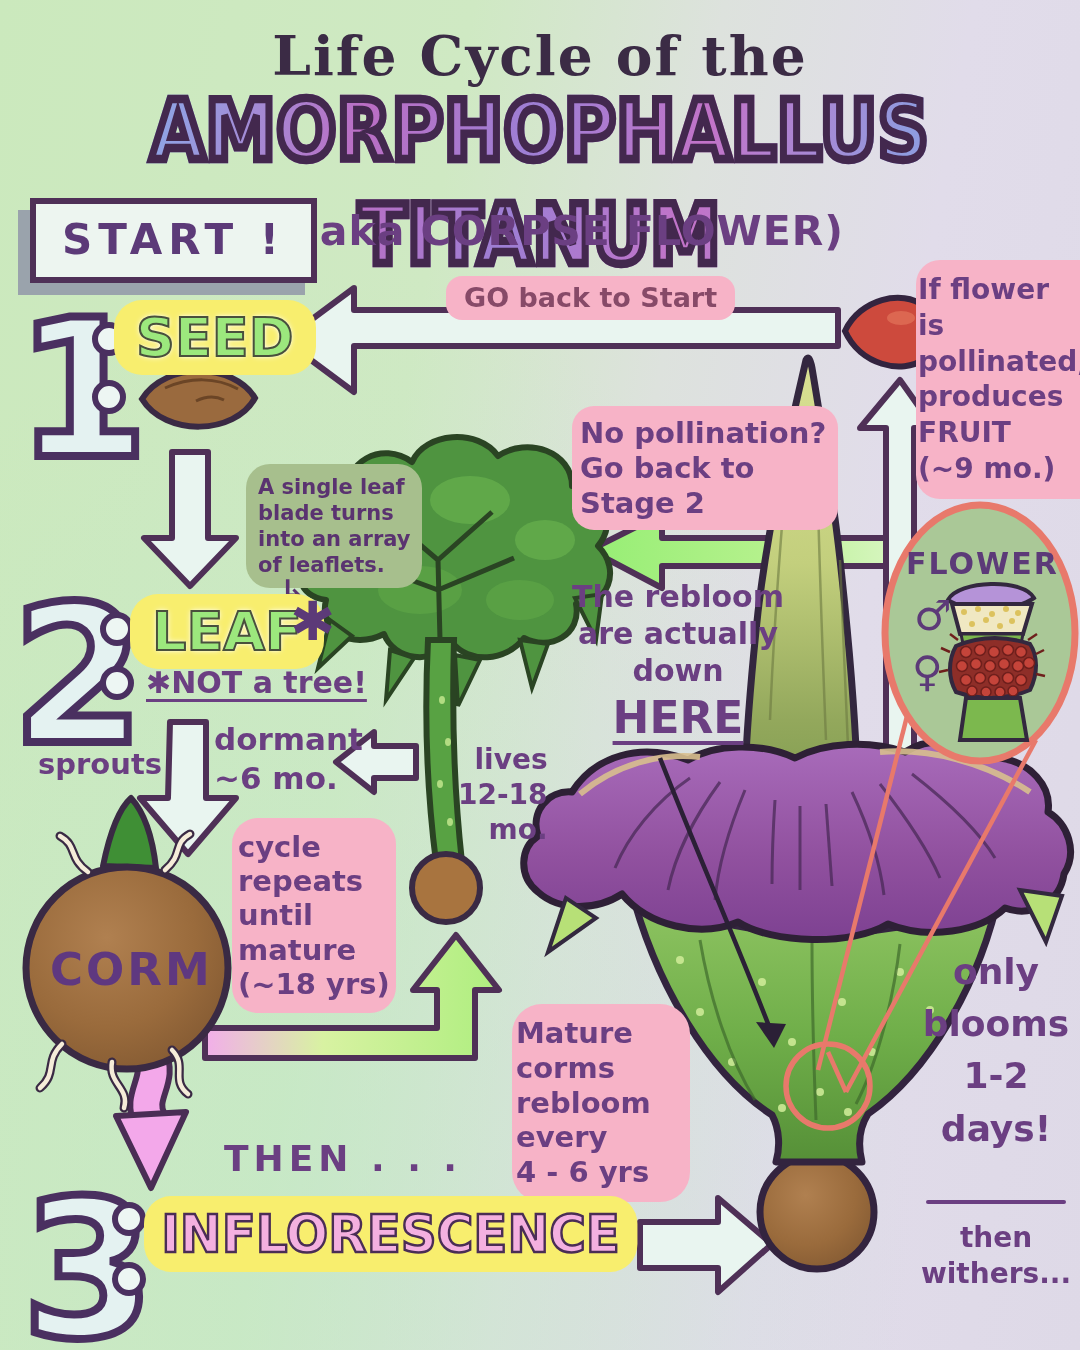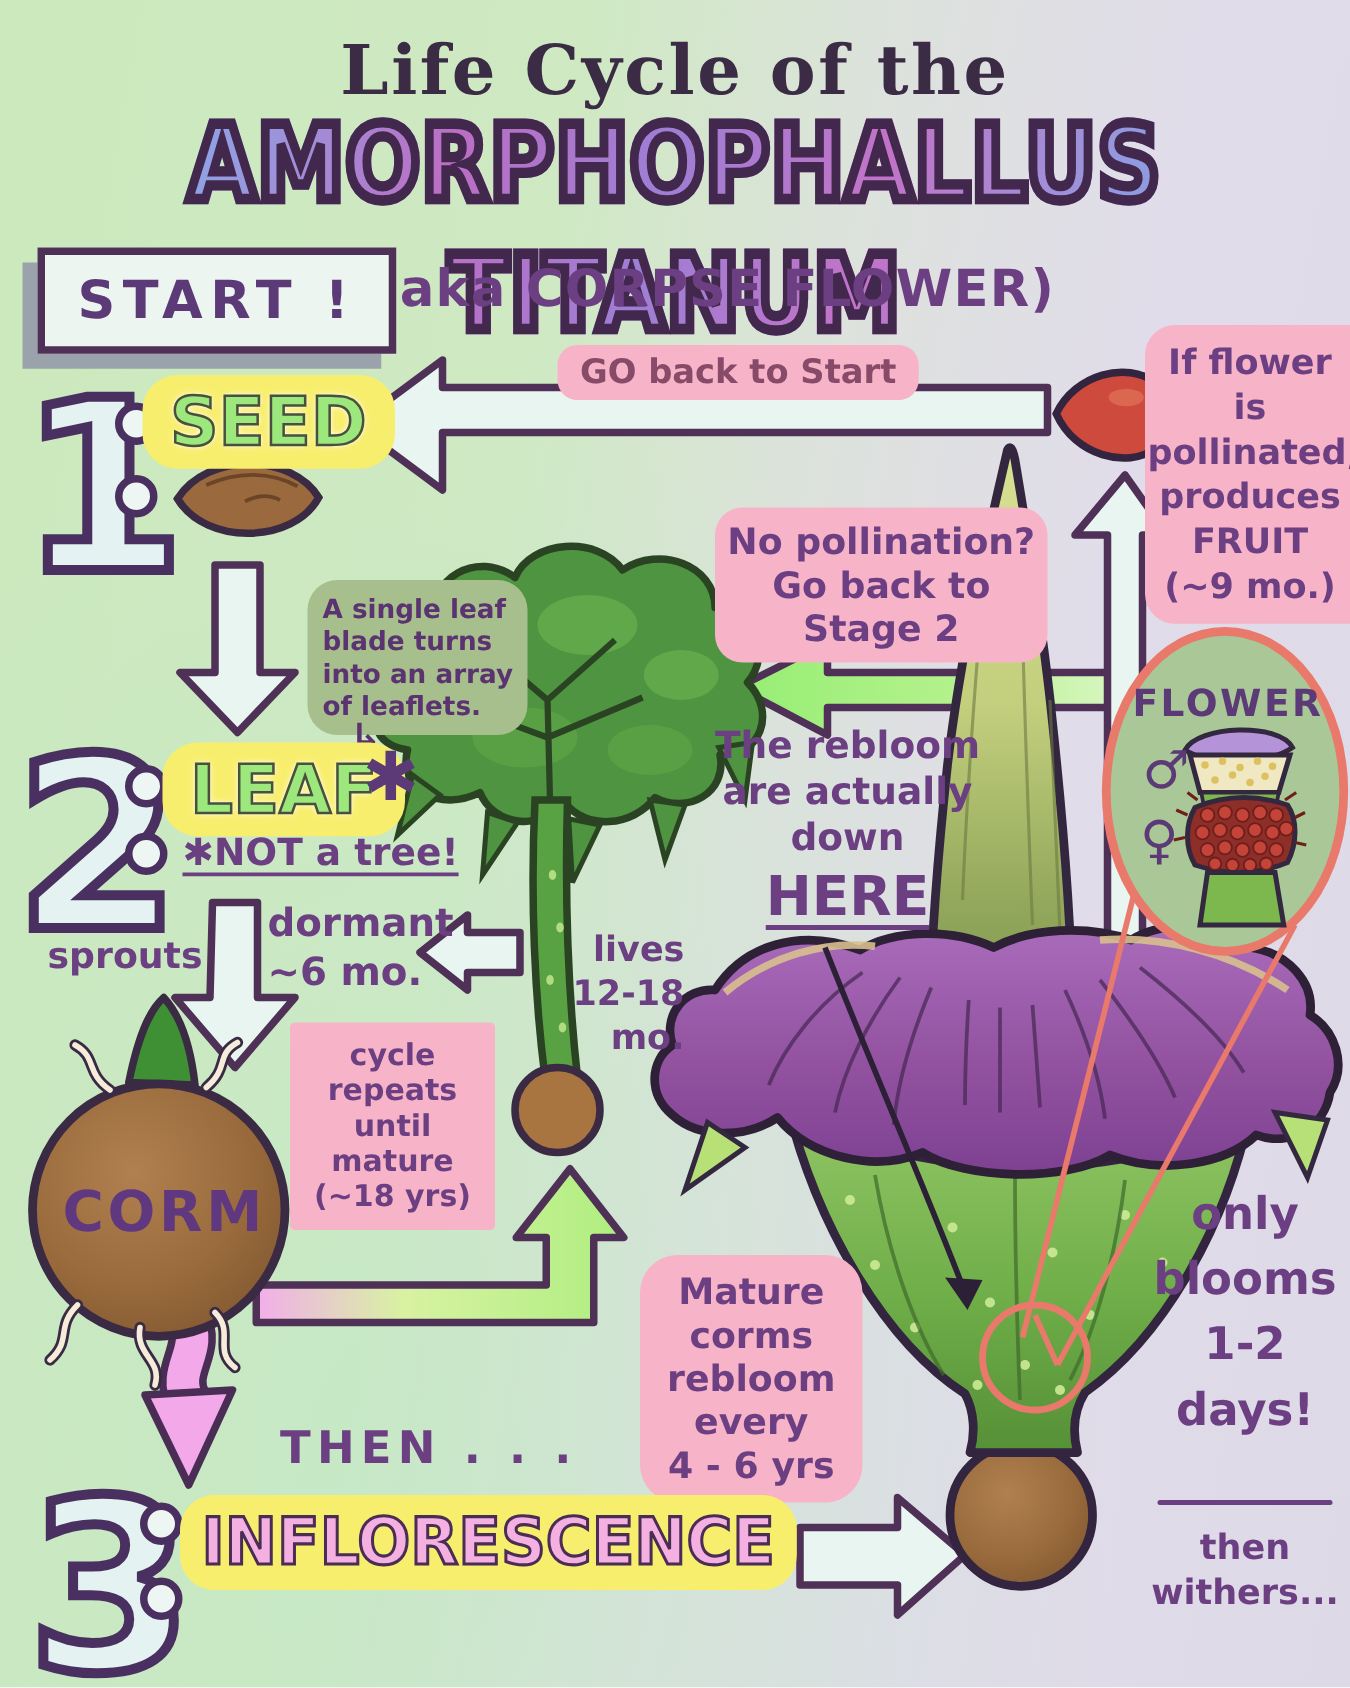--- a/index.html
+++ b/index.html
@@ -3,21 +3,21 @@
 <meta charset="utf-8">
 <style>
   html,body{margin:0;padding:0;}
   body{font-family:"DejaVu Sans","Liberation Sans",sans-serif;}
   #canvas{position:relative;width:1080px;height:1350px;overflow:hidden;
     background:
       radial-gradient(ellipse at 30% 88%, rgba(190,232,200,.5), rgba(190,232,200,0) 55%),
       linear-gradient(100deg,#cbe9bd 0%,#cfe9c3 36%,#dde2dd 55%,#e1dcea 74%,#ded9e7 100%);}
   svg{position:absolute;left:0;top:0;z-index:1;}
   .lbl{position:absolute;font-weight:700;color:#6b3f82;white-space:pre-line;z-index:2;line-height:1.25;}
-  .pink{background:#f7b3c7;border-radius:22px;text-align:center;}
+  .pink{background:#f7b3c7;border-radius:22px;text-align:left;}
   .sage{background:#a7bf8d;border-radius:24px;}
   .pill{background:#f8ee6e;border-radius:28px;z-index:2;position:absolute;}
   #pre-title{left:0;right:0;top:22px;text-align:center;font-family:"DejaVu Serif","Liberation Serif",serif;
     font-size:55px;font-weight:600;color:#3b2b45;letter-spacing:2px;}
   #main-title{left:0;right:0;top:80px;text-align:center;font-size:70px;font-weight:800;letter-spacing:1px;
     transform:scaleY(1.18);transform-origin:top center;
     background:linear-gradient(105deg,#b06cc8 0%,#8fa3e4 15%,#bb6ec4 33%,#9d7fd4 48%,#c273c8 64%,#8f9ce0 82%,#b06cc8 100%);
     -webkit-background-clip:text;background-clip:text;color:transparent;-webkit-text-stroke:7px #43284e;}
   #start-badge{left:30px;top:198px;padding:10px 26px;border:6px solid #4f3057;background:#edf5f0;
     box-shadow:-12px 12px 0 #9aa3ac;font-size:42px;letter-spacing:6px;color:#5c3a78;font-weight:800;}
@@ -33,21 +33,21 @@
   #not-a-tree{left:146px;top:664px;font-size:30px;text-decoration:underline;text-underline-offset:6px;text-decoration-thickness:3px;}
   #go-back{left:446px;top:276px;font-size:27px;padding:5px 18px;color:#874a68;border-radius:16px;}
   #fruit-note{left:916px;top:260px;width:164px;font-size:28px;line-height:1.28;padding:12px 2px;border-radius:24px 0 0 24px;}
   #no-pollination{left:572px;top:406px;width:250px;font-size:29px;line-height:1.2;padding:10px 8px;}
   #blade-note{left:246px;top:464px;font-size:21px;line-height:1.24;padding:10px 12px;color:#5a3370;}
   #blade-arrow{left:280px;top:572px;font-size:30px;color:#5a3370;}
   #sprouts{left:38px;top:746px;font-size:29px;}
   #dormant{left:214px;top:720px;font-size:31px;}
   #lives{left:458px;top:742px;font-size:28px;text-align:right;}
   #corm-label{left:50px;top:942px;width:155px;text-align:center;font-size:45px;letter-spacing:3px;color:#5f3880;}
-  #cycle-note{left:232px;top:818px;width:152px;font-size:24px;line-height:1.18;padding:12px 6px;border-radius:4px;}
+  #cycle-note{left:232px;top:818px;width:152px;font-size:29px;line-height:1.18;padding:12px 6px;border-radius:26px;}
   #flowers-down{left:556px;top:578px;width:244px;font-size:30px;text-align:center;line-height:1.24;}
   #here{left:556px;top:690px;width:244px;font-size:44px;text-align:center;text-decoration:underline;
     text-underline-offset:8px;text-decoration-thickness:4px;}
   #inset-title{left:906px;top:545px;width:150px;text-align:center;font-size:30px;letter-spacing:2px;color:#5c3a78;}
   #male-sym{left:914px;top:590px;font-size:42px;color:#5c3a78;}
   #female-sym{left:912px;top:646px;font-size:42px;color:#5c3a78;}
   #mature-note{left:512px;top:1004px;width:170px;font-size:29px;line-height:1.2;padding:12px 4px;border-radius:30px;}
   #only-blooms{left:912px;top:946px;width:168px;font-size:36px;line-height:1.45;text-align:center;}
   #blooms-underline{position:absolute;z-index:2;left:926px;top:1200px;width:140px;height:4px;background:#6b3f82;border-radius:2px;}
   #then-withers{left:912px;top:1220px;width:168px;font-size:28px;line-height:1.3;text-align:center;}

